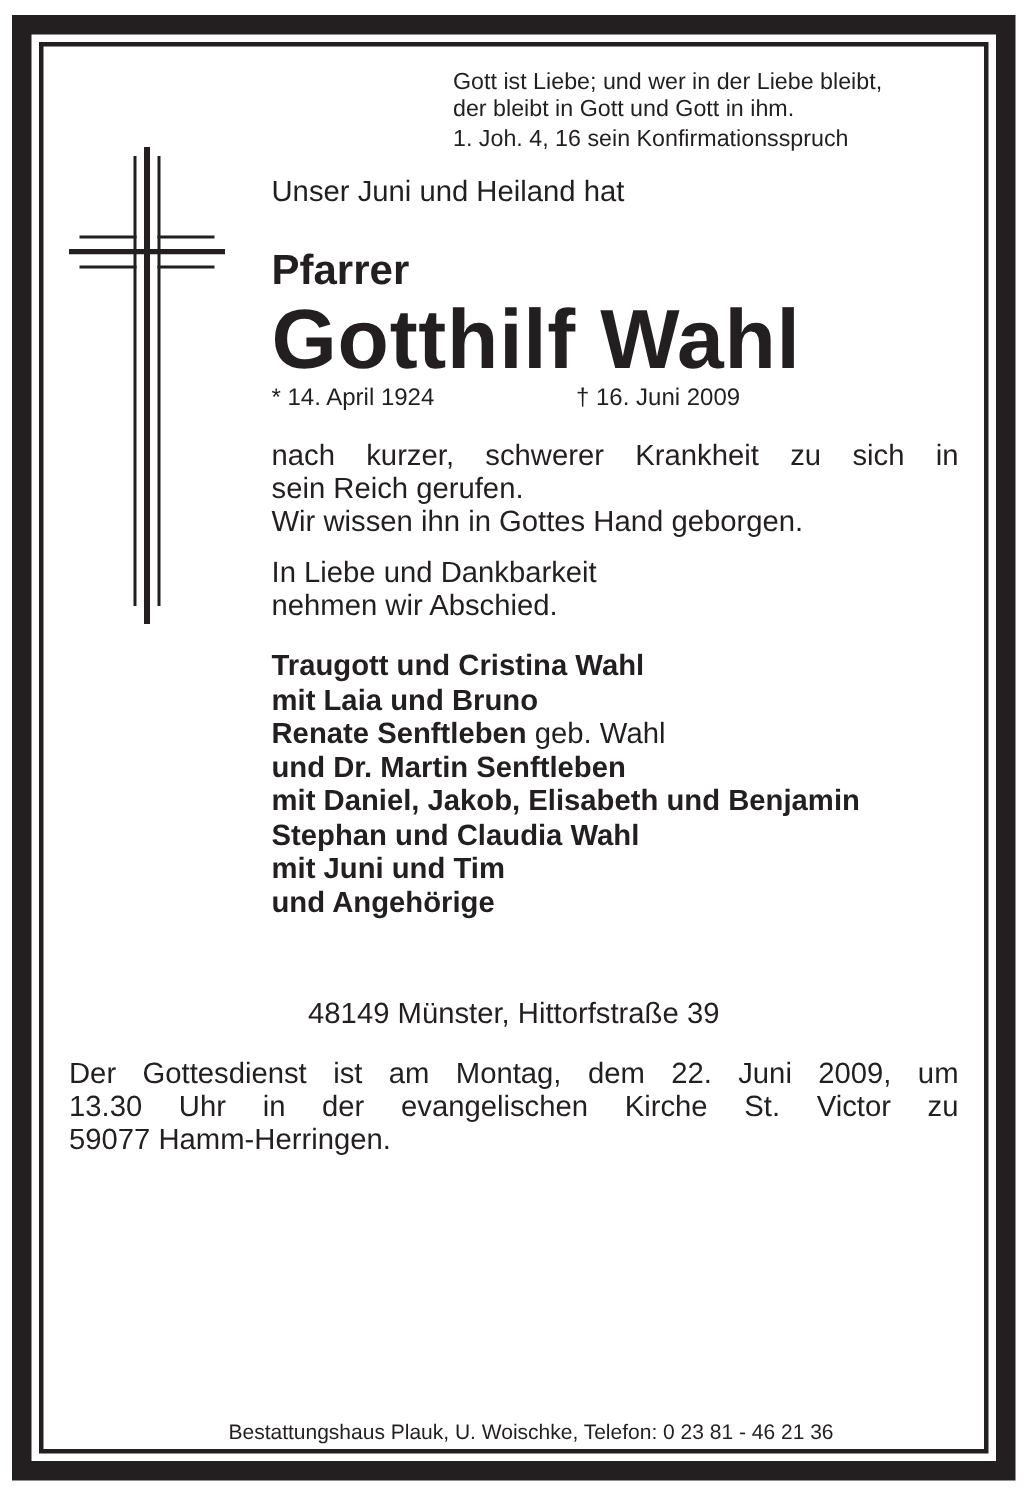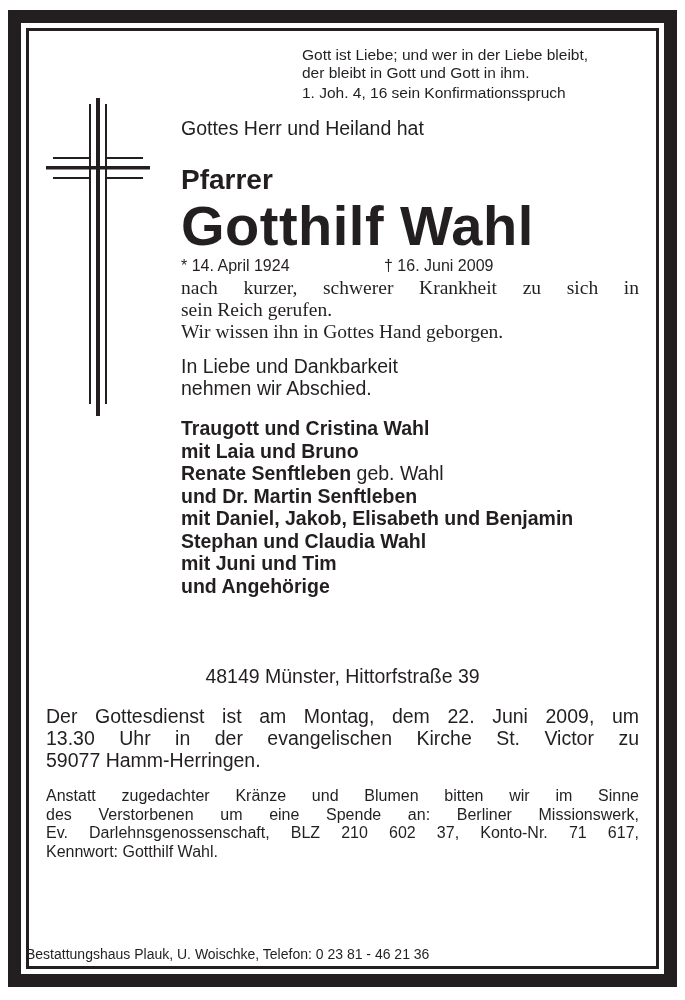--- a/index.html
+++ b/index.html
@@ -13,31 +13,31 @@
            font-size:15.5px; line-height:18px; }
   .motto .ref { margin-top:2px; }
   .cross { position:absolute; left:46px; top:98px; width:104px; height:318px; }
   .main { position:absolute; left:181px; top:117px; width:458px; }
   .intro { font-size:19.5px; line-height:22px; }
   .title { font-size:28px; font-weight:bold; margin-top:26px; line-height:30px; }
   .name { font-size:56px; font-weight:bold; line-height:58px; margin-top:2px; letter-spacing:0.5px; }
   .dates { font-size:16px; line-height:22px; display:flex;align-items:center; }
   .dates .born { width:203px; }
   .para { font-size:19.5px; line-height:22px; text-align:justify; margin-top:12px; }
-  .para.first { margin-top:0;font-family:Liberation Serif, serif; }
+  .para.first { margin-top:16px; }
   .para .line { display:block; }
   .justify-line { text-align:justify; text-align-last:justify; }
   .family { margin-top:18px; font-size:19.5px; line-height:22.5px; font-weight:bold; }
   .family .normal { font-weight:normal; }
   .lower { position:absolute; left:46px; top:665px; width:593px; }
   .address { font-size:19.5px; line-height:22px;text-align:center; }
   .service { font-size:19.5px; line-height:22px; margin-top:18px; }
   .burial { font-size:19.5px; line-height:22px; margin-top:16px; }
   .donation { font-size:16px; line-height:18.5px; margin-top:16px; }
-  .undertaker { position:absolute; left:26px; width:576px; top:946px; text-align:left; font-size:14px; }
+  .undertaker { position:absolute; left:26px; width:576px; top:946px; text-align:center; font-size:14px;padding-left:40px; }
 </style>
 </head>
 <body>
 
 <div class="outer-frame"></div>
 <div class="inner-frame"></div>
 
 <div class="motto">
   <div>Gott ist Liebe; und wer in der Liebe bleibt,</div>
   <div>der bleibt in Gott und Gott in ihm.</div>
@@ -51,21 +51,21 @@
     <rect x="43" y="6" width="2" height="300"></rect>
     <rect x="59" y="6" width="2" height="300"></rect>
     <rect x="7" y="59" width="38" height="2"></rect>
     <rect x="59" y="59" width="38" height="2"></rect>
     <rect x="7" y="79" width="38" height="2"></rect>
     <rect x="59" y="79" width="38" height="2"></rect>
   </g>
 </svg>
 
 <div class="main">
-  <div class="intro">Gottes Herr und Heiland hat</div>
+  <div class="intro">Unser Juni und Heiland hat</div>
   <div class="title">Pfarrer</div>
   <div class="name">Gotthilf Wahl</div>
   <div class="dates">
     <span class="born">* 14. April 1924</span>
     <span>† 16. Juni 2009</span>
   </div>
   <div class="para first">
     <span class="line justify-line">nach kurzer, schwerer Krankheit zu sich in</span>
     <span class="line">sein Reich gerufen.</span>
     <span class="line">Wir wissen ihn in Gottes Hand geborgen.</span>
@@ -86,21 +86,15 @@
   </div>
 </div>
 
 <div class="lower">
   <div class="address">48149 Münster, Hittorfstraße 39</div>
   <div class="service">
     <div class="justify-line">Der Gottesdienst ist am Montag, dem 22. Juni 2009, um</div>
     <div class="justify-line">13.30 Uhr in der evangelischen Kirche St. Victor zu</div>
     <div>59077 Hamm-Herringen.</div>
   </div>
-  <div class="donation">
-    <div class="justify-line">Anstatt zugedachter Kränze und Blumen bitten wir im Sinne</div>
-    <div class="justify-line">des Verstorbenen um eine Spende an: Berliner Missionswerk,</div>
-    <div class="justify-line">Ev. Darlehnsgenossenschaft, BLZ 210 602 37, Konto-Nr. 71 617,</div>
-    <div>Kennwort: Gotthilf Wahl.</div>
-  </div>
 </div>
 
 <div class="undertaker">Bestattungshaus Plauk, U. Woischke, Telefon: 0 23 81 - 46 21 36</div>
 
 </body></html>

